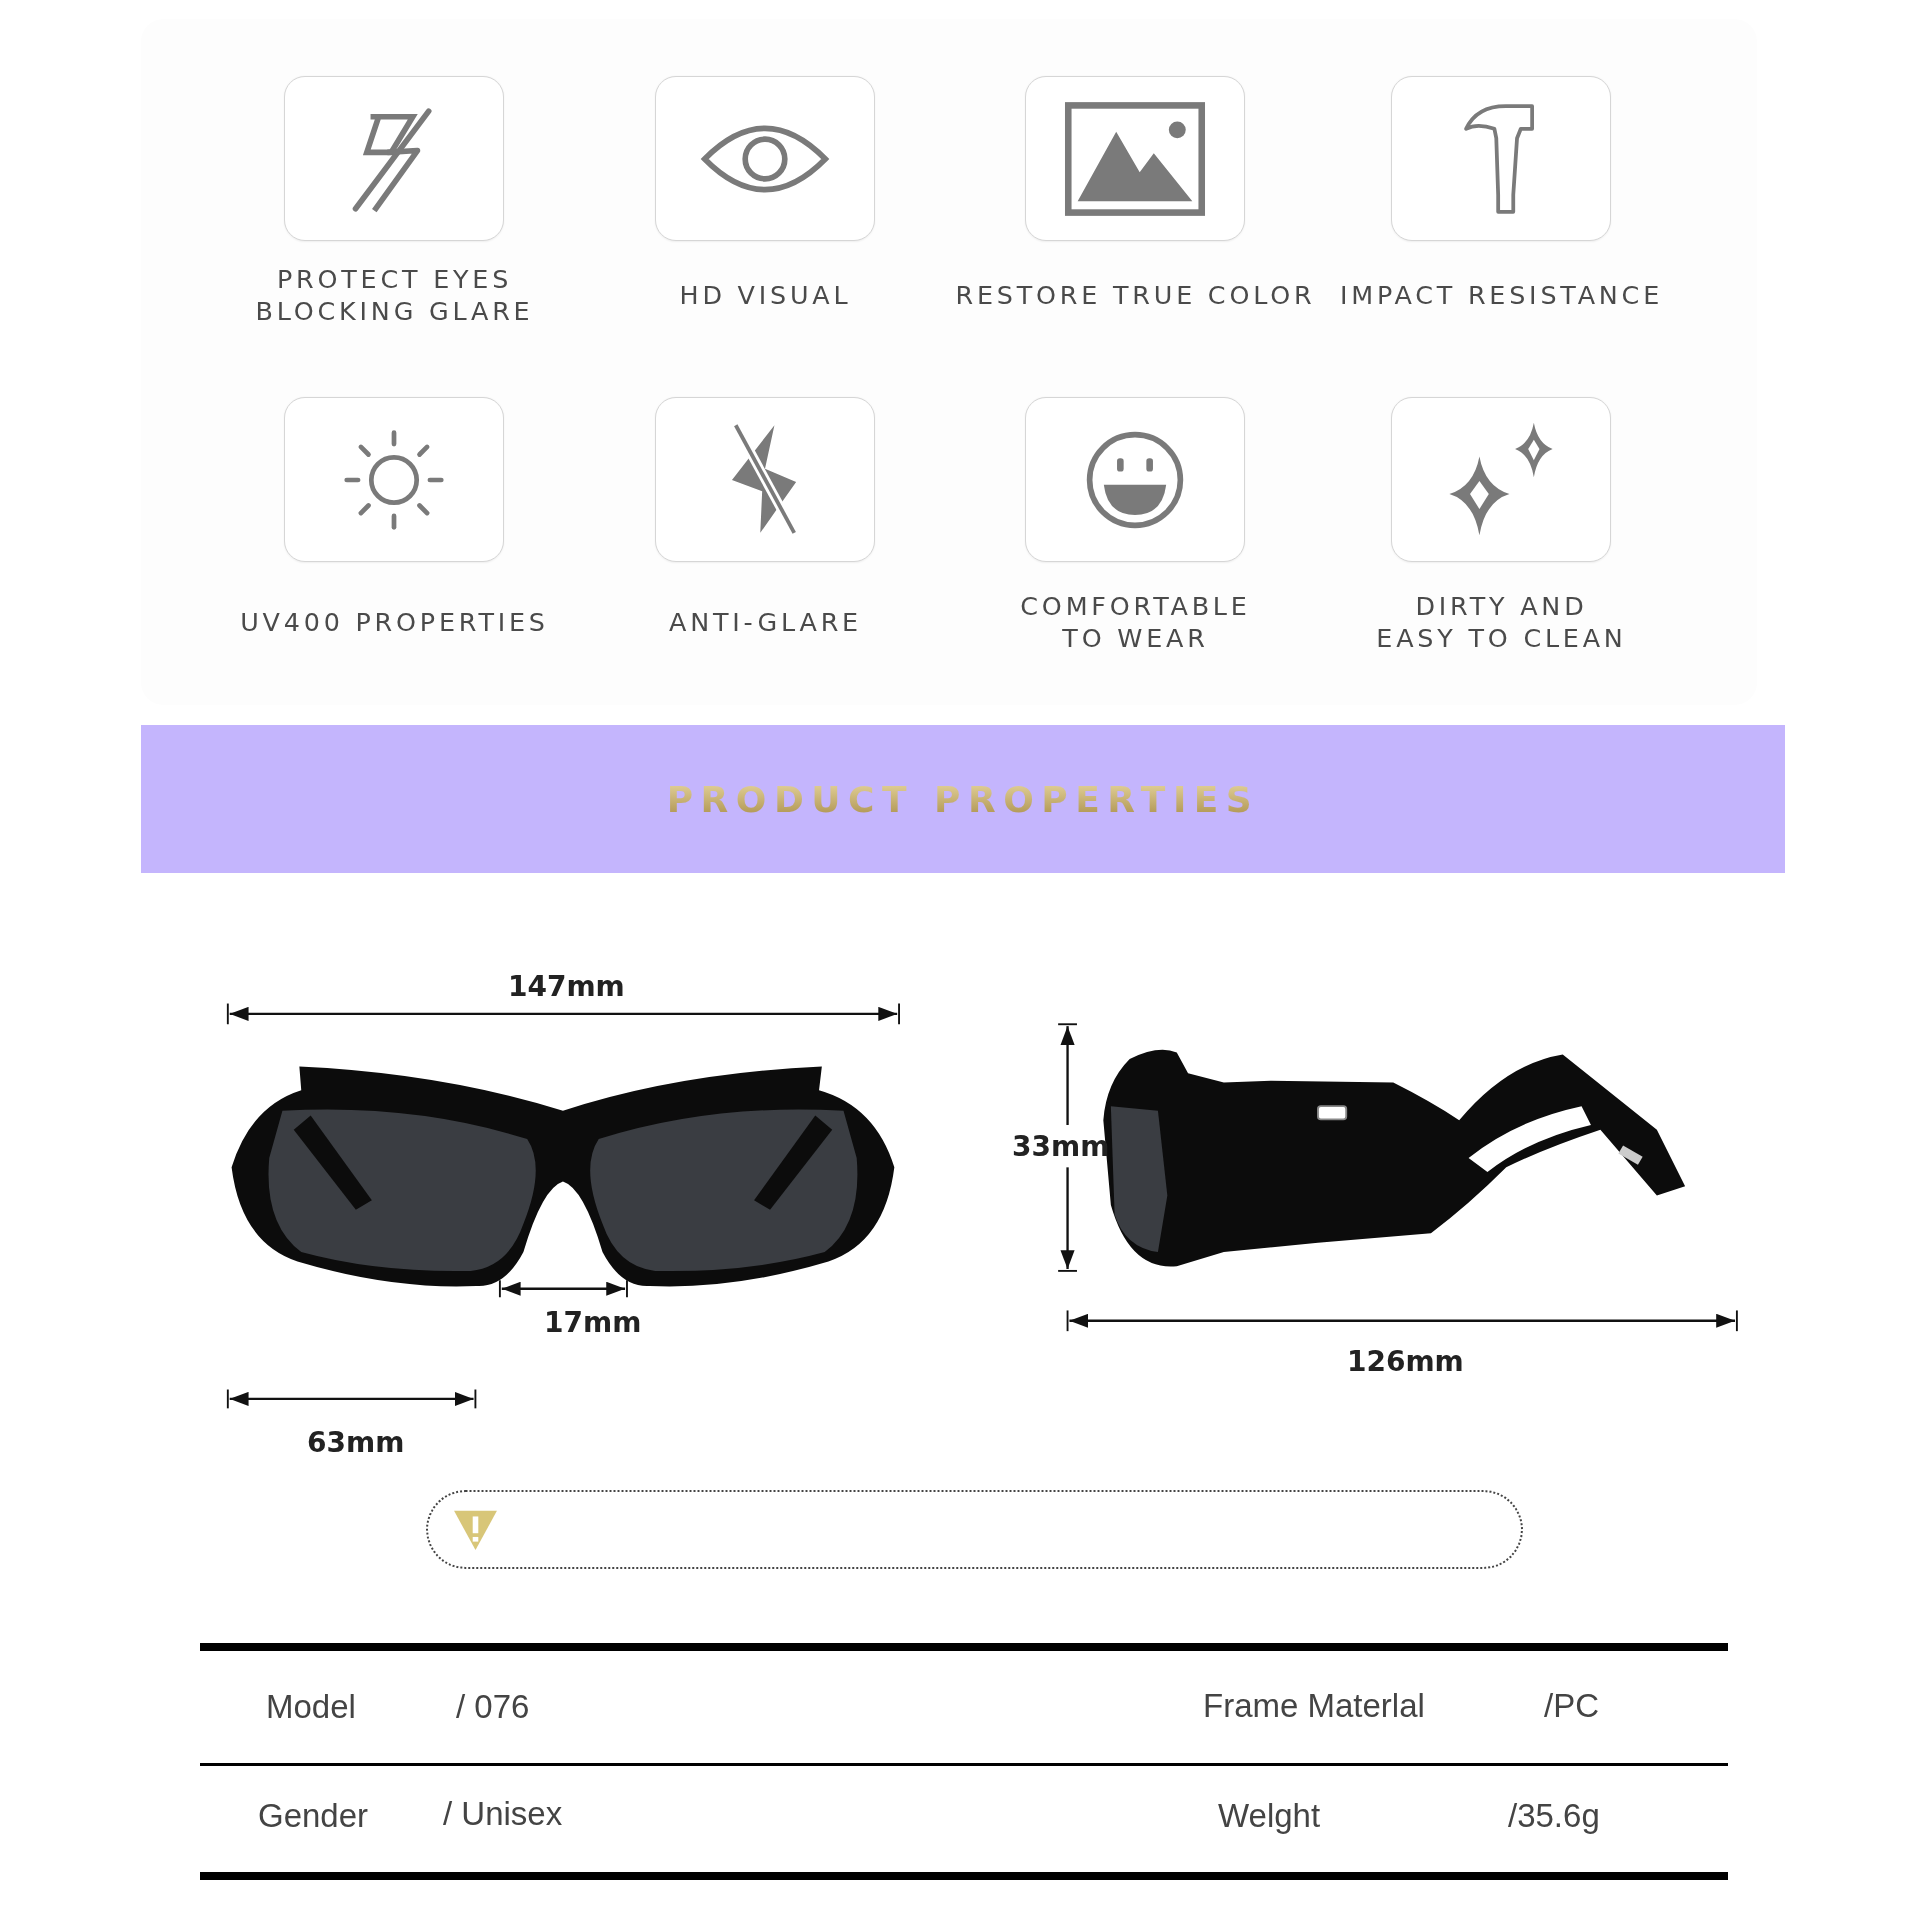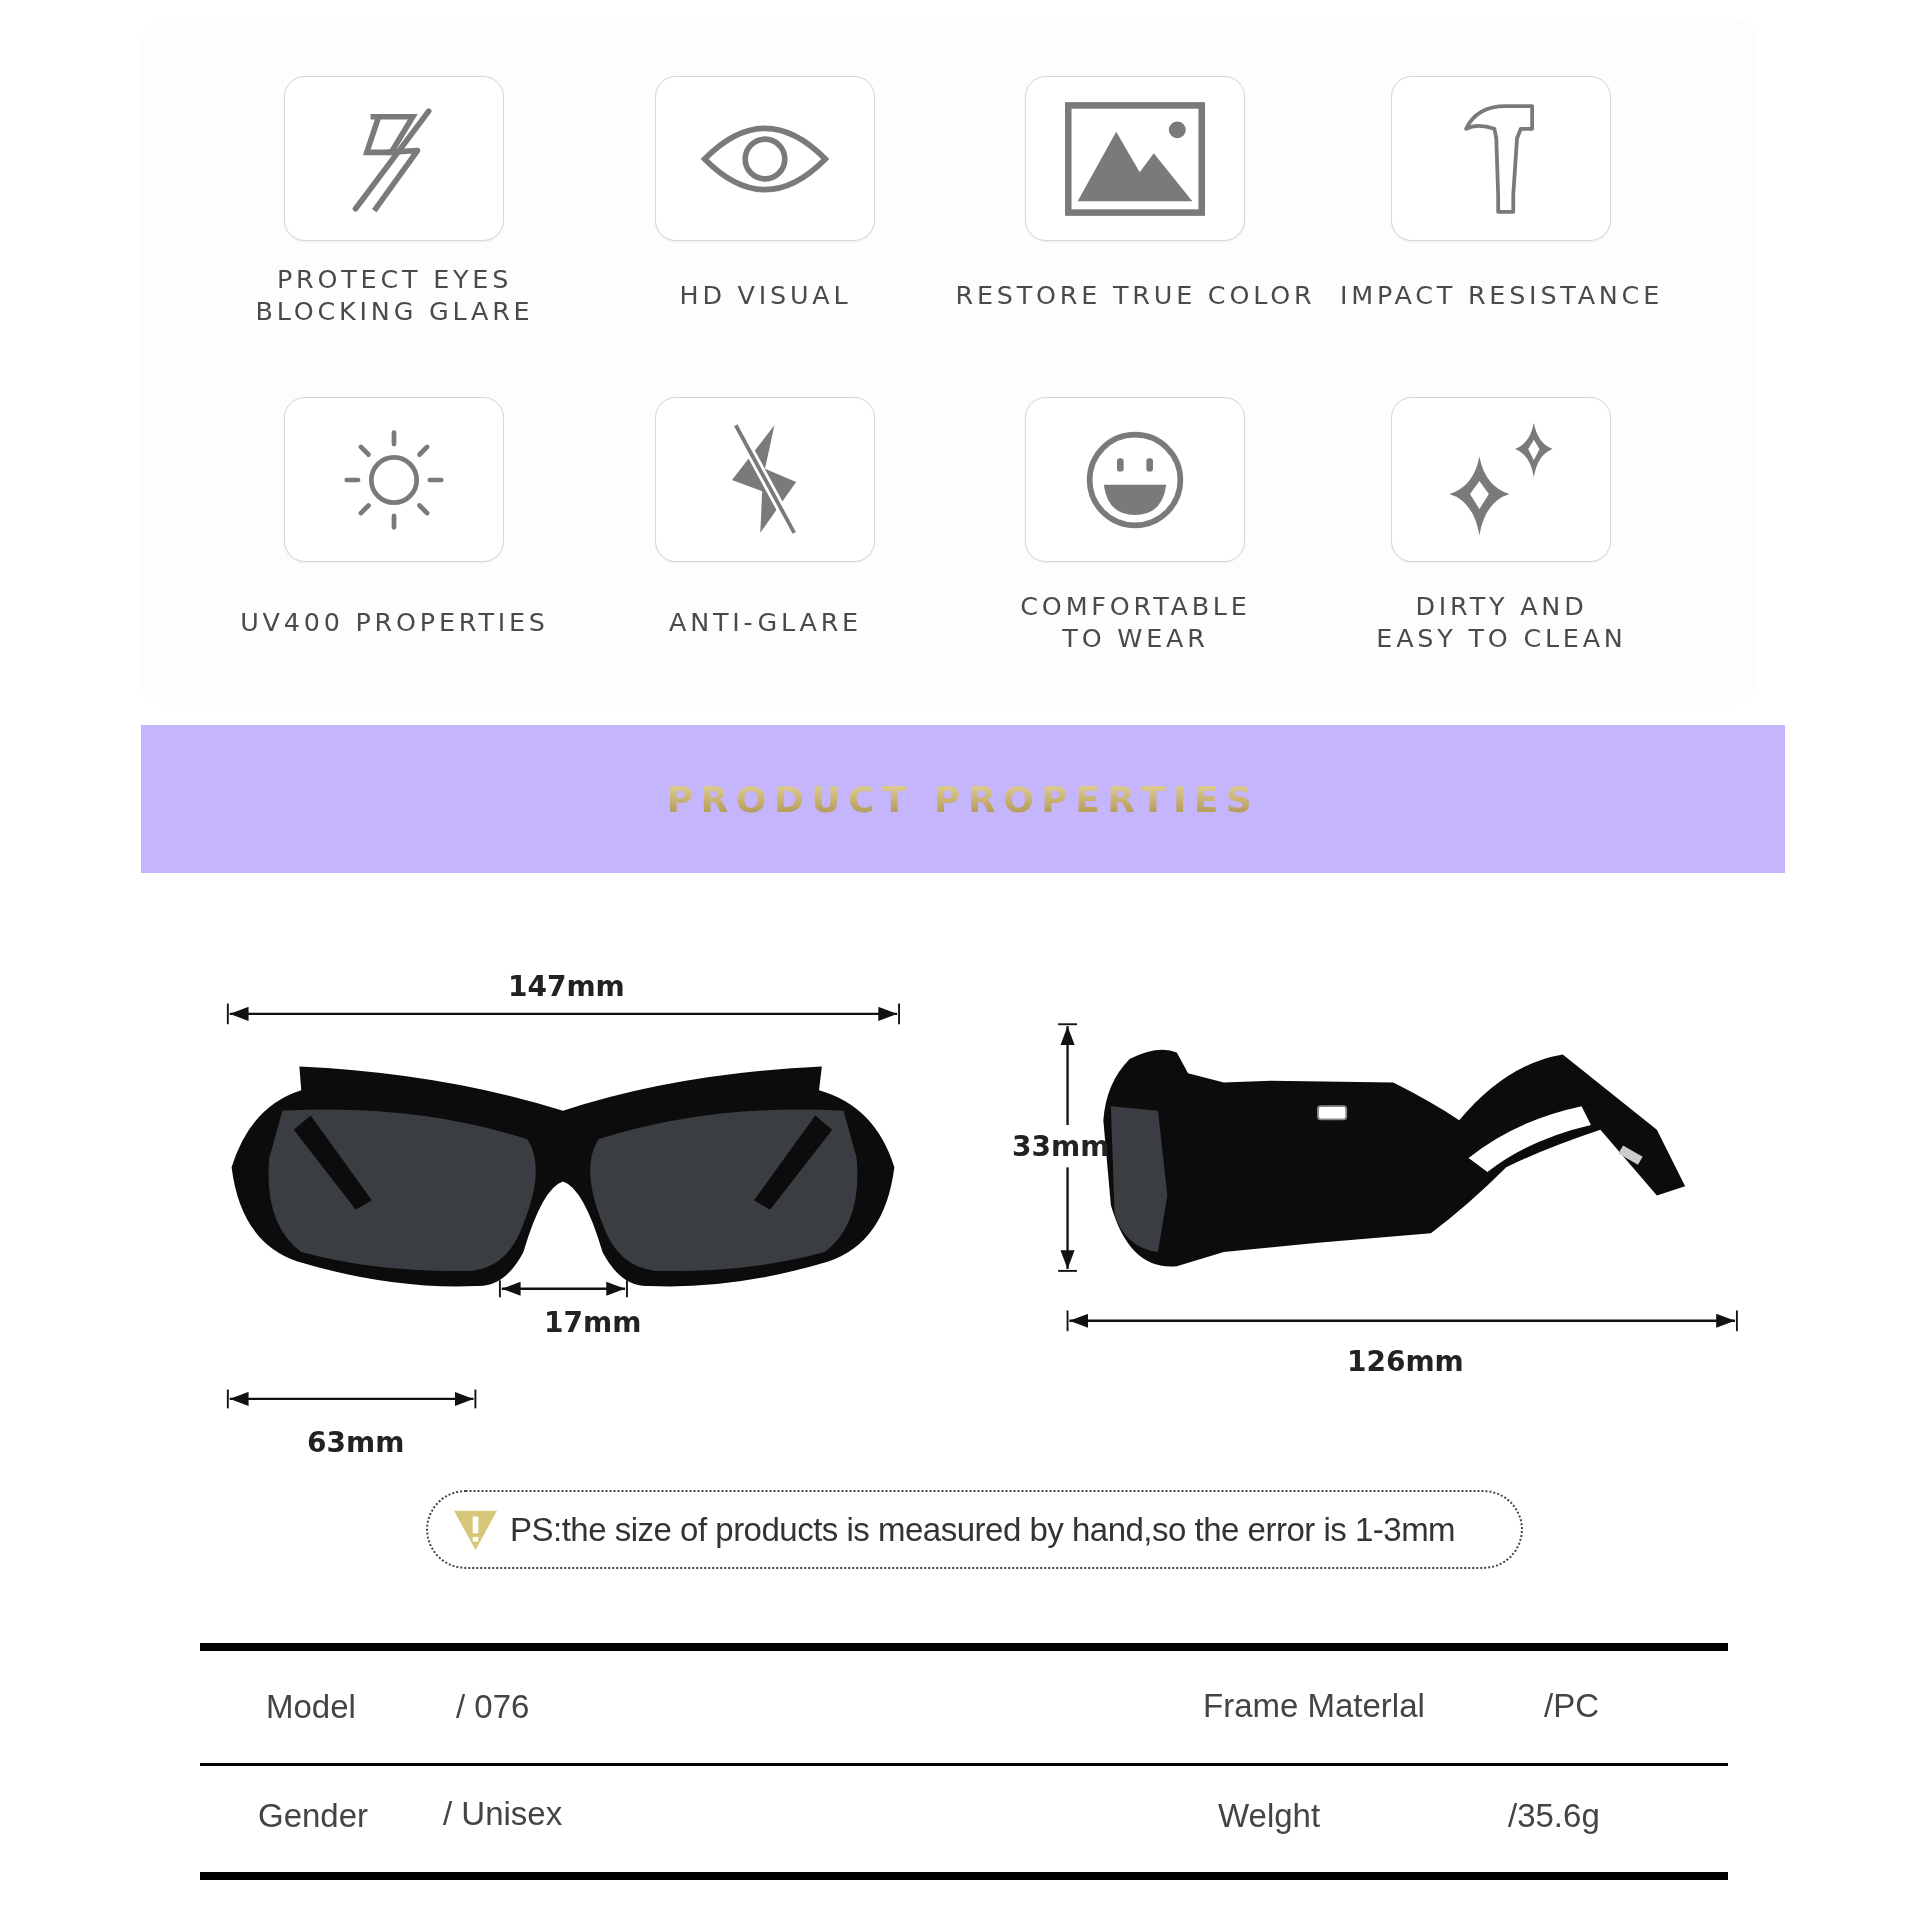--- a/index.html
+++ b/index.html
@@ -202,21 +202,20 @@
 <div class="dim" style="left:307px;top:1426px;">63mm</div>
 <div class="dim" style="left:1012px;top:1130px;">33mm</div>
 <div class="dim" style="left:1347px;top:1345px;">126mm</div>
 
 <div class="ps">
   <svg width="43" height="41" viewBox="0 0 46 44">
     <polygon points="0,2 46,2 23,44" fill="#d8c678"></polygon>
     <rect x="20" y="8" width="6" height="18" fill="#fff"></rect>
     <rect x="20" y="30" width="6" height="5" fill="#fff"></rect>
   </svg>
-  <span class="txt">PS:the size of products is measured by hand,so the error is 1-3mm</span>
 </div>
 
 <div class="rule" style="top:1643px;height:7.5px;"></div>
 <div class="rule" style="top:1763px;height:2.8px;"></div>
 <div class="rule" style="top:1872px;height:7.5px;"></div>
 
 <div>
   <div class="cell" style="left:266px;top:1688px;">Model</div>
   <div class="cell" style="left:456px;top:1688px;">/  076</div>
   <div class="cell" style="left:1203px;top:1687px;">Frame Materlal</div>

